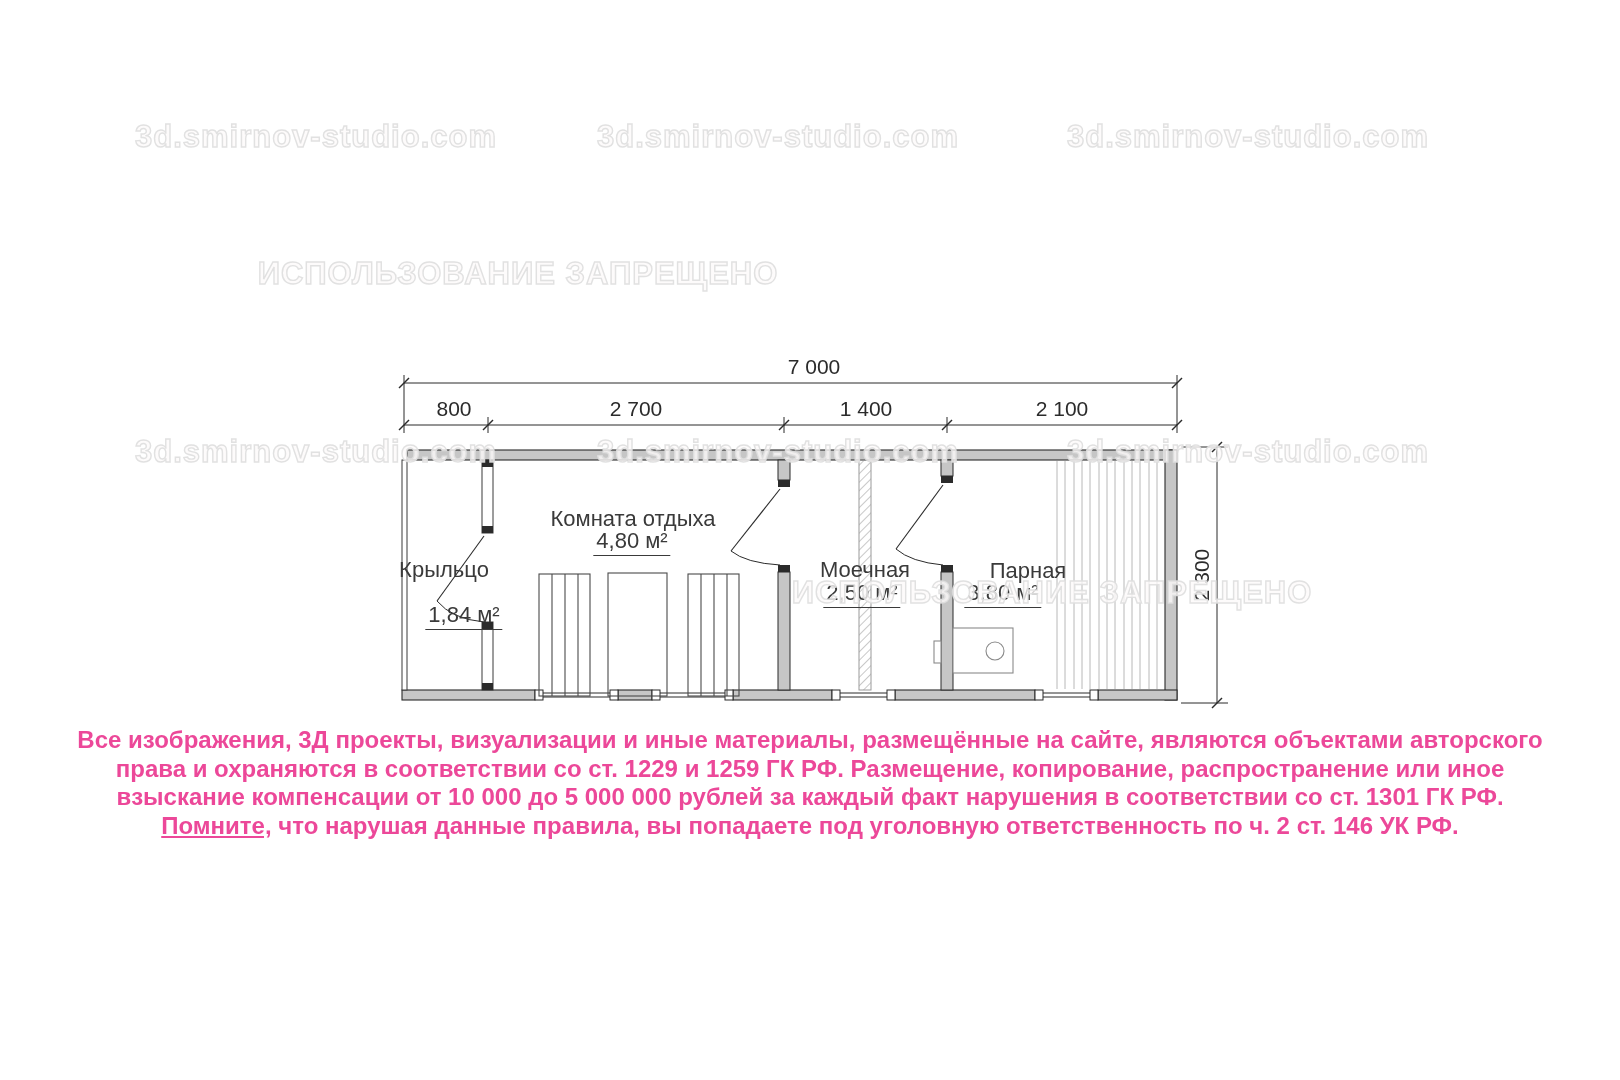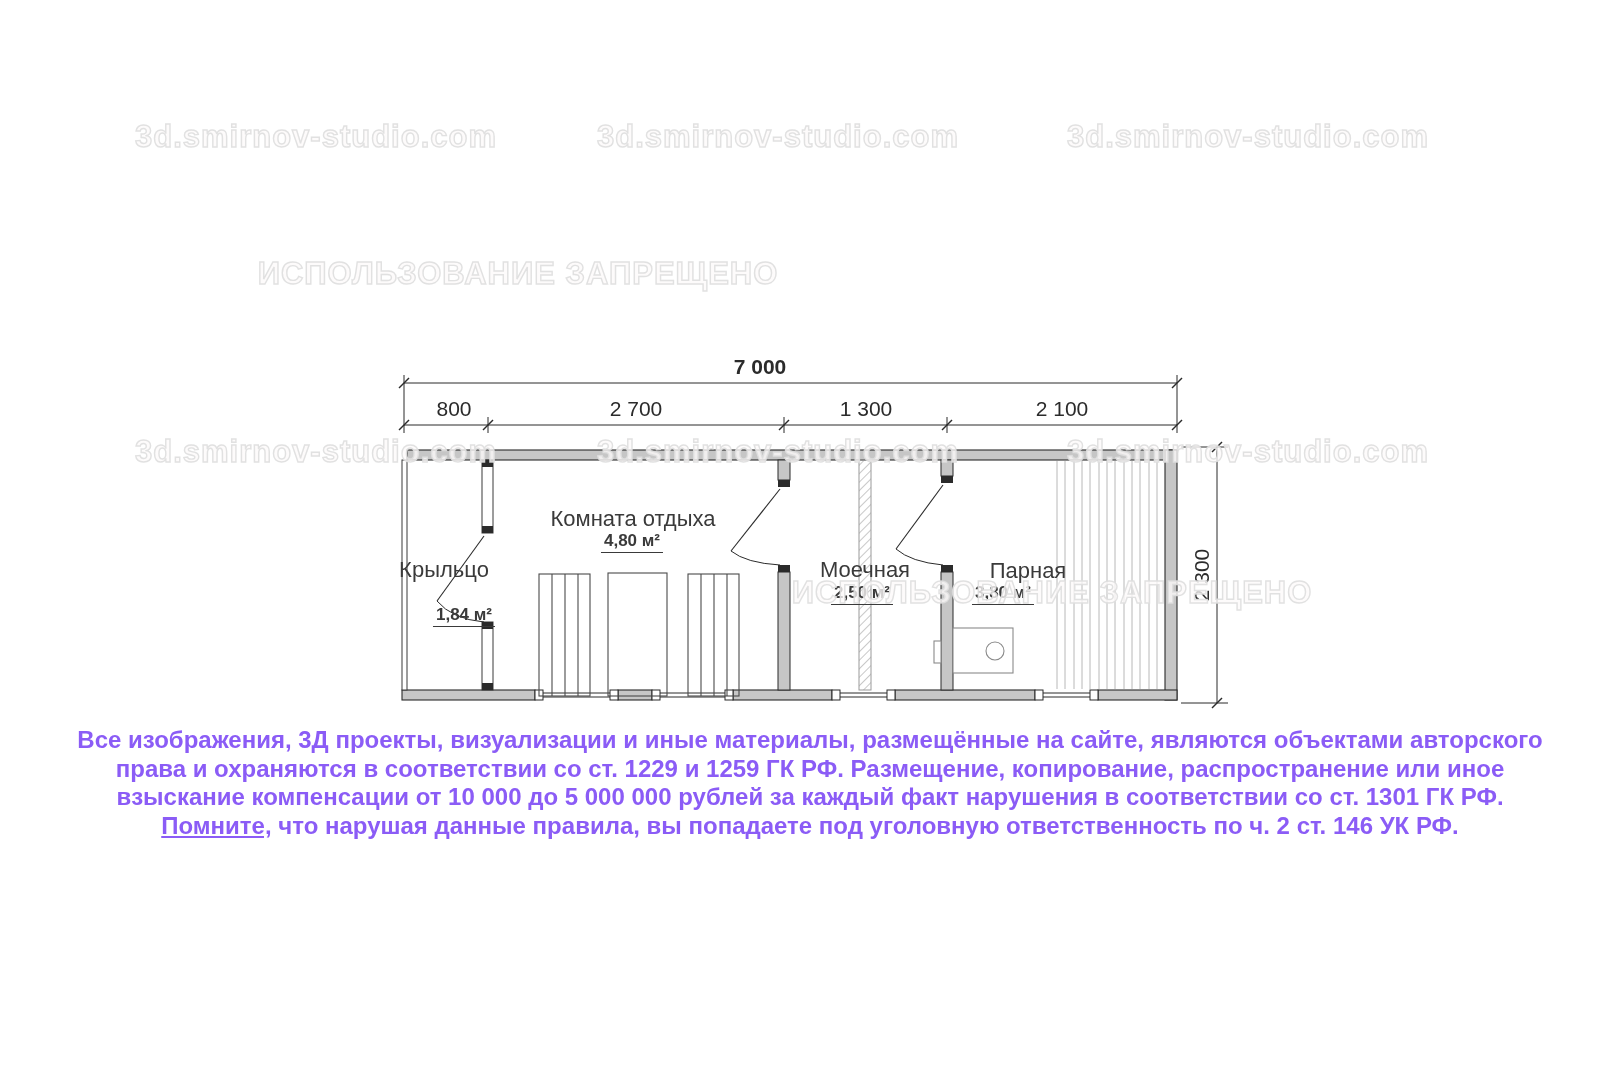--- a/index.html
+++ b/index.html
@@ -16,25 +16,25 @@
   .wm.rot1a{left:316px;top:452px;} .wm.rot1b{left:778px;top:452px;} .wm.rot1c{left:1248px;top:452px;}
   .wm.ban2{left:1052px;top:593px;}
   
   .plan-svg{position:absolute;left:380px;top:340px;z-index:10;}
   
   .lbl{position:absolute;transform:translate(-50%,-50%);white-space:nowrap;z-index:20;
        color:#3a3a3a;}
   .dim{font-size:21px;color:#2b2b2b;}
   .dim-v{transform:translate(-50%,-50%) rotate(-90deg);}
   .room-name{font-size:22px;}
-  .room-area{font-size:17px;border-bottom:1.2px solid #3a3a3a;padding:0 3px 1px 3px;font-weight:bold;}
+  .room-area{font-size:22px;border-bottom:1.2px solid #3a3a3a;padding:0 3px 1px 3px;}
   
   .copyright{position:absolute;left:70px;right:70px;top:726px;z-index:5;
              text-align:center;font-size:24px;font-weight:700;line-height:28.6px;
-             color:#8b5cf6;}
+             color:#ec4899;}
   .copyright .u{text-decoration:underline;}
 </style>
 </head>
 <body>
 
 <div class="canvas">
 
   <svg class="plan-svg" width="880" height="390" viewBox="380 340 880 390">
     <defs>
       <pattern id="hatch" width="6" height="6" patternUnits="userSpaceOnUse" patternTransform="rotate(45)">
@@ -170,24 +170,24 @@
       <line x1="1217" y1="447" x2="1217" y2="703"></line>
       <line x1="1181" y1="447" x2="1228" y2="447"></line>
       <line x1="1181" y1="703" x2="1228" y2="703"></line>
       <g stroke-width="1.4">
         <line x1="1212" y1="452" x2="1222" y2="442"></line>
         <line x1="1212" y1="708" x2="1222" y2="698"></line>
       </g>
     </g>
   </svg>
 
-  <div class="lbl dim" style="left:760px;top:367px;font-weight:bold;">7 000</div>
+  <div class="lbl dim" style="left:814px;top:367px;">7 000</div>
   <div class="lbl dim" style="left:446px;top:409px;margin-left:8px;">800</div>
   <div class="lbl dim" style="left:636px;top:409px;">2 700</div>
-  <div class="lbl dim" style="left:866px;top:409px;">1 300</div>
+  <div class="lbl dim" style="left:866px;top:409px;">1 400</div>
   <div class="lbl dim" style="left:1062px;top:409px;">2 100</div>
   <div class="lbl dim dim-v" style="left:1202px;top:575px;">2 300</div>
 
   <div class="lbl room-name" style="left:444px;top:570px;">Крыльцо</div>
   <div class="lbl room-area" style="left:444px;top:616px;margin-left:20px;">1,84 м²</div>
 
   <div class="lbl room-name" style="left:633px;top:519px;">Комната отдыха</div>
   <div class="lbl room-area" style="left:632px;top:542px;">4,80 м²</div>
 
   <div class="lbl room-name" style="left:865px;top:570px;">Моечная</div>

